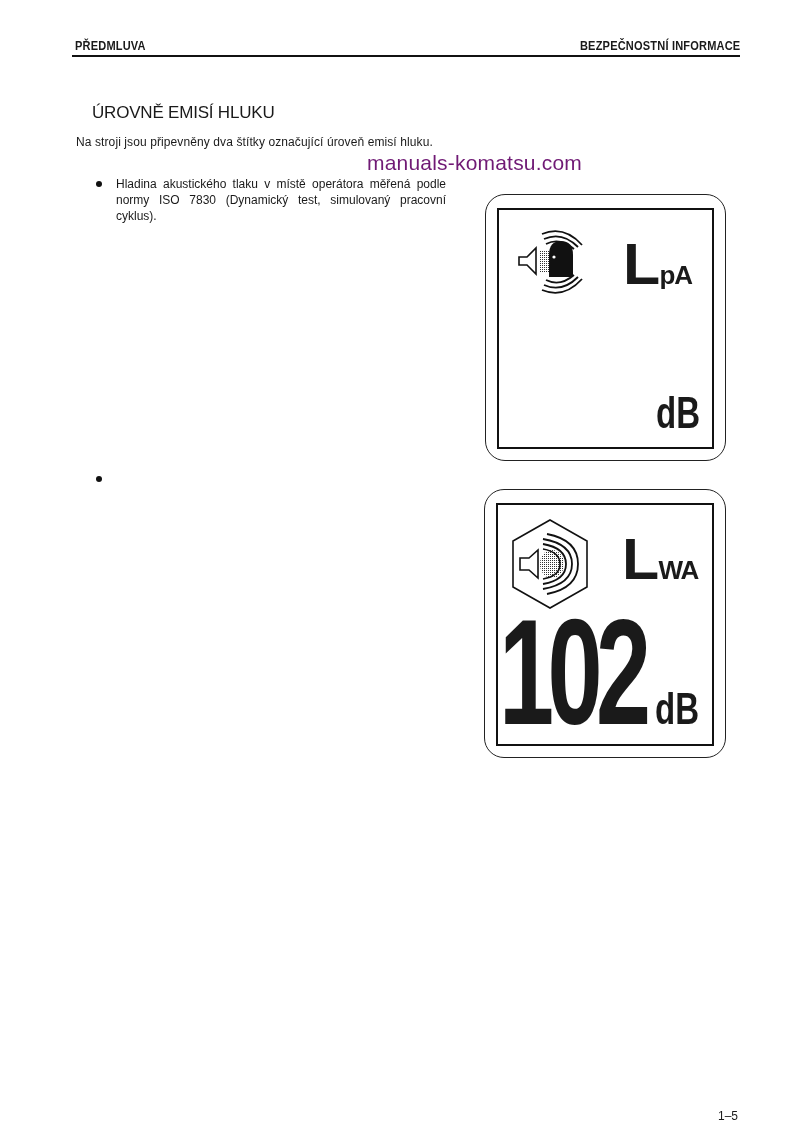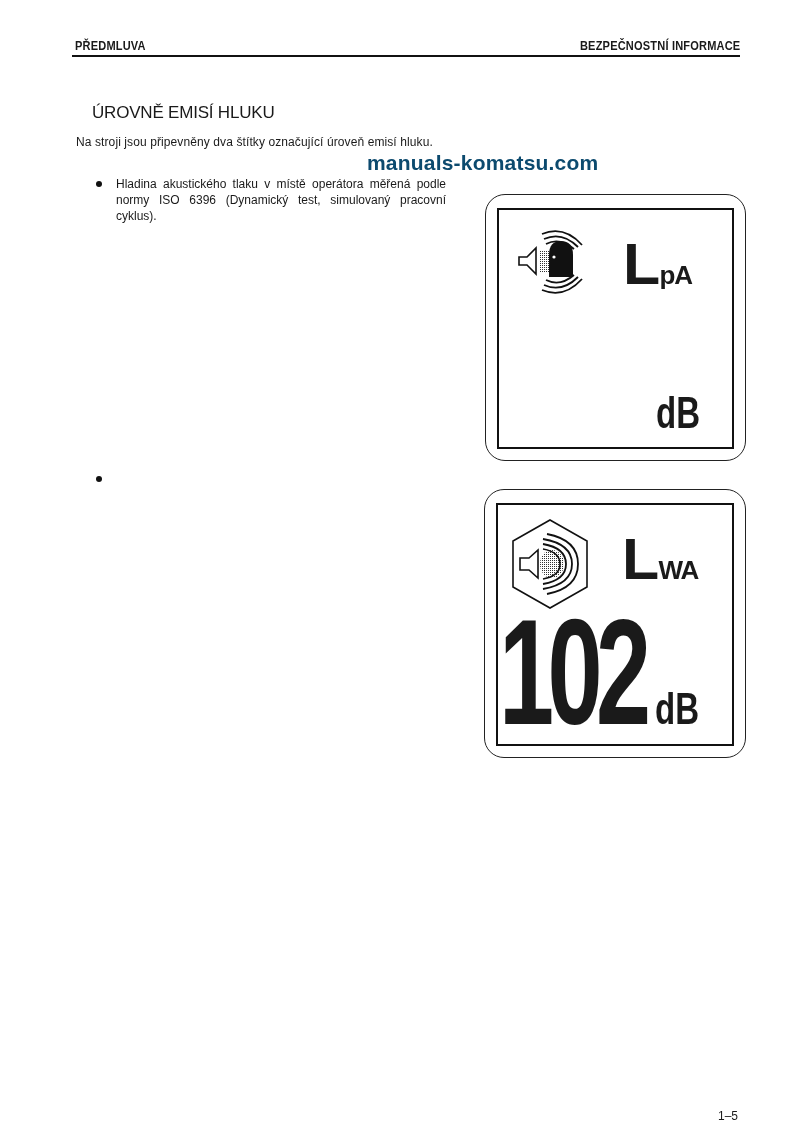--- a/index.html
+++ b/index.html
@@ -5,30 +5,30 @@
     html, body { margin: 0; padding: 0; background: #ffffff; }
     body { width: 794px; height: 1123px; position: relative; overflow: hidden; color: #1a1a1a; font-family: "Liberation Sans", sans-serif; }
 
     .hdr-left, .hdr-right { position: absolute; top: 39px; font-size: 12px; font-weight: bold; letter-spacing: 0.2px; font-family: "Liberation Sans", sans-serif; transform: scaleX(0.92); }
     .hdr-left { left: 75px; transform-origin: left center; }
     .hdr-right { right: 54px; transform-origin: right center; }
     .hdr-rule { position: absolute; left: 72px; top: 55px; width: 668px; height: 2px; background: #111; }
 
     .title { position: absolute; left: 92px; top: 103px; font-size: 17px; font-weight: normal; letter-spacing: -0.2px; }
     .intro { position: absolute; left: 76px; top: 135px; font-size: 12px; letter-spacing: 0.1px; }
-    .watermark { position: absolute; left: 367px; top: 151px; font-size: 21px; color: #0c4a6e; letter-spacing: 0.2px; font-weight: bold; }
+    .watermark { position: absolute; left: 367px; top: 151px; font-size: 21px; color: #701a75; letter-spacing: 0.2px; }
 
     .bullet { position: absolute; left: 96px; width: 350px; font-size: 12px; line-height: 16.2px; }
     .bullet .dot { position: absolute; left: 0; top: 5px; width: 6px; height: 6px; border-radius: 50%; background: #111; }
     .bullet .txt { margin-left: 20px; text-align: justify; text-align-last: left; }
     .bullet .txt p { margin: 0; }
     .b1 { top: 176px; }
     .b2 { top: 471px; }
 
-    .label { position: absolute; border: 1.5px solid #222; border-radius: 20px; background: #fff; padding-left: 20px; }
+    .label { position: absolute; border: 1.5px solid #222; border-radius: 20px; background: #fff; }
     .label .inner { position: absolute; left: 11px; top: 13px; right: 11px; bottom: 11px; border: 2.5px solid #111; }
     .l1 { left: 485px; top: 194px; width: 239px; height: 265px; }
     .l2 { left: 484px; top: 489px; width: 240px; height: 267px; }
 
     .sym { position: absolute; }
     .lsym { position: absolute; font-family: "Liberation Sans", sans-serif; font-weight: bold; color: #1a1a1a; line-height: 1; }
     .lsym .big { font-size: 58px; transform: scaleX(1.05); display: inline-block; }
     .lsym .sub { font-size: 26px; letter-spacing: -1px; }
 
     .value { position: absolute; font-family: "Liberation Sans", sans-serif; font-weight: bold; color: #1a1a1a; line-height: 1; white-space: nowrap; transform-origin: left bottom; }
@@ -43,21 +43,21 @@
 <div class="hdr-right">BEZPEČNOSTNÍ INFORMACE</div>
 <div class="hdr-rule"></div>
 
 <div class="title">ÚROVNĚ EMISÍ HLUKU</div>
 <div class="intro">Na stroji jsou připevněny dva štítky označující úroveň emisí hluku.</div>
 <div class="watermark">manuals-komatsu.com</div>
 
 <div class="bullet b1">
   <span class="dot"></span>
   <div class="txt">
-    <p>Hladina akustického tlaku v místě operátora měřená podle normy ISO 6396 (Dynamický test, simulovaný pracovní cyklus).</p>
+    <p>Hladina akustického tlaku v místě operátora měřená podle normy ISO 7830 (Dynamický test, simulovaný pracovní cyklus).</p>
   </div>
 </div>
 
 <div class="bullet b2">
   <span class="dot"></span>
   <div class="txt">
   </div>
 </div>
 
 <div class="label l1">

